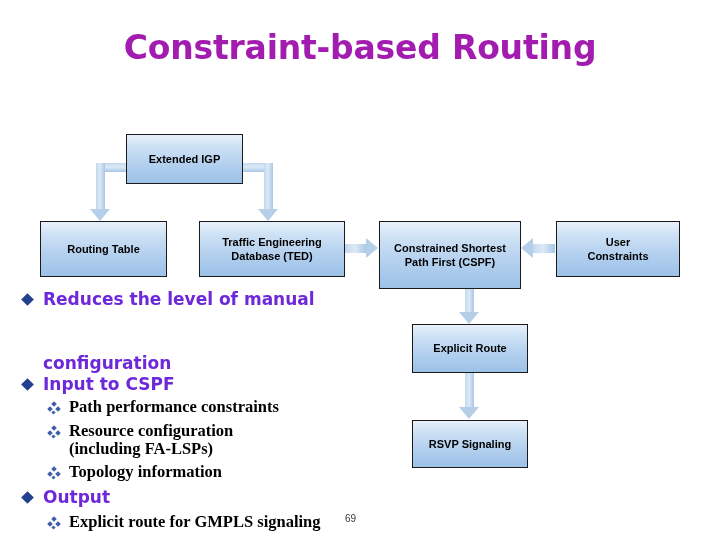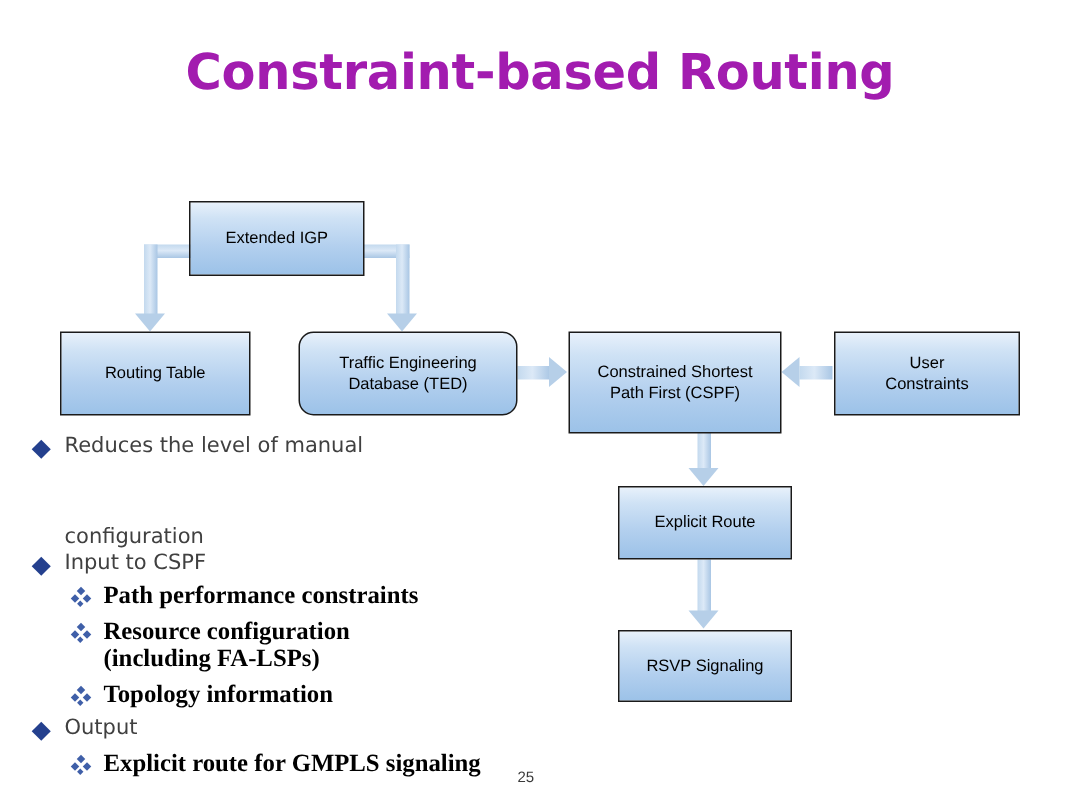--- a/index.html
+++ b/index.html
@@ -39,21 +39,21 @@
                 #e8f1fb 0%,
                 #cfe2f5 22%,
                 #b2cfee 62%,
                 #9cc2e8 100%);
     display: flex;
     align-items: center;
     justify-content: center;
     text-align: center;
     color: #000000;
     font-size: 11px;
-    font-weight: normal;
+    font-weight: bold;
     line-height: 1.28;
     font-family: "Liberation Sans", sans-serif;
     z-index: 3;
   }
   .dbox span { display: block; padding: 0 4px; }
 
   
   .shaft-v, .shaft-h {
     position: absolute;
     background: linear-gradient(to right, #c3d9ee 0%, #dce9f7 45%, #a9c6e4 100%);
@@ -86,23 +86,23 @@
   
   #bullets {
     position: absolute;
     left: 22px;
     top: 290px;
     width: 395px;
   }
   .b1 {
     position: relative;
     padding-left: 21px;
-    font-size: 14px;
-    font-weight: normal;
-    color: #404040;
+    font-size: 17px;
+    font-weight: bold;
+    color: #6d28d9;
     line-height: 1.08;
     margin-bottom: 1px;
     font-family: "DejaVu Sans", sans-serif;
   }
   .b1 .bdot {
     position: absolute;
     left: 1px;
     top: 5px;
     width: 9px;
     height: 9px;
@@ -179,21 +179,21 @@
   <div class="head-down" style="left:459px; top:407px;"></div>
 
   <div class="dbox" style="left:126px; top:134px; width:117px; height:50px;">
     <span>Extended IGP</span>
   </div>
 
   <div class="dbox" style="left:40px; top:221px; width:127px; height:56px;">
     <span>Routing Table</span>
   </div>
 
-  <div class="dbox" style="left:199px; top:221px; width:146px; height:56px;border-radius:10px;">
+  <div class="dbox" style="left:199px; top:221px; width:146px; height:56px;">
     <span>
       <span>Traffic Engineering</span>
       <span>Database (TED)</span>
     </span>
   </div>
 
   <div class="dbox" style="left:379px; top:221px; width:142px; height:68px;">
     <span>
       <span>Constrained Shortest</span>
       <span>Path First (CSPF)</span>
@@ -275,13 +275,13 @@
       <i class="t"></i>
         <i class="l"></i>
         <i class="r"></i>
         <i class="b"></i>
     </span>
     <span> Explicit route for GMPLS signaling</span>
   </div>
 
 </div>
 
-<div id="page-number">25</div>
+<div id="page-number">69</div>
 
 </body></html>

